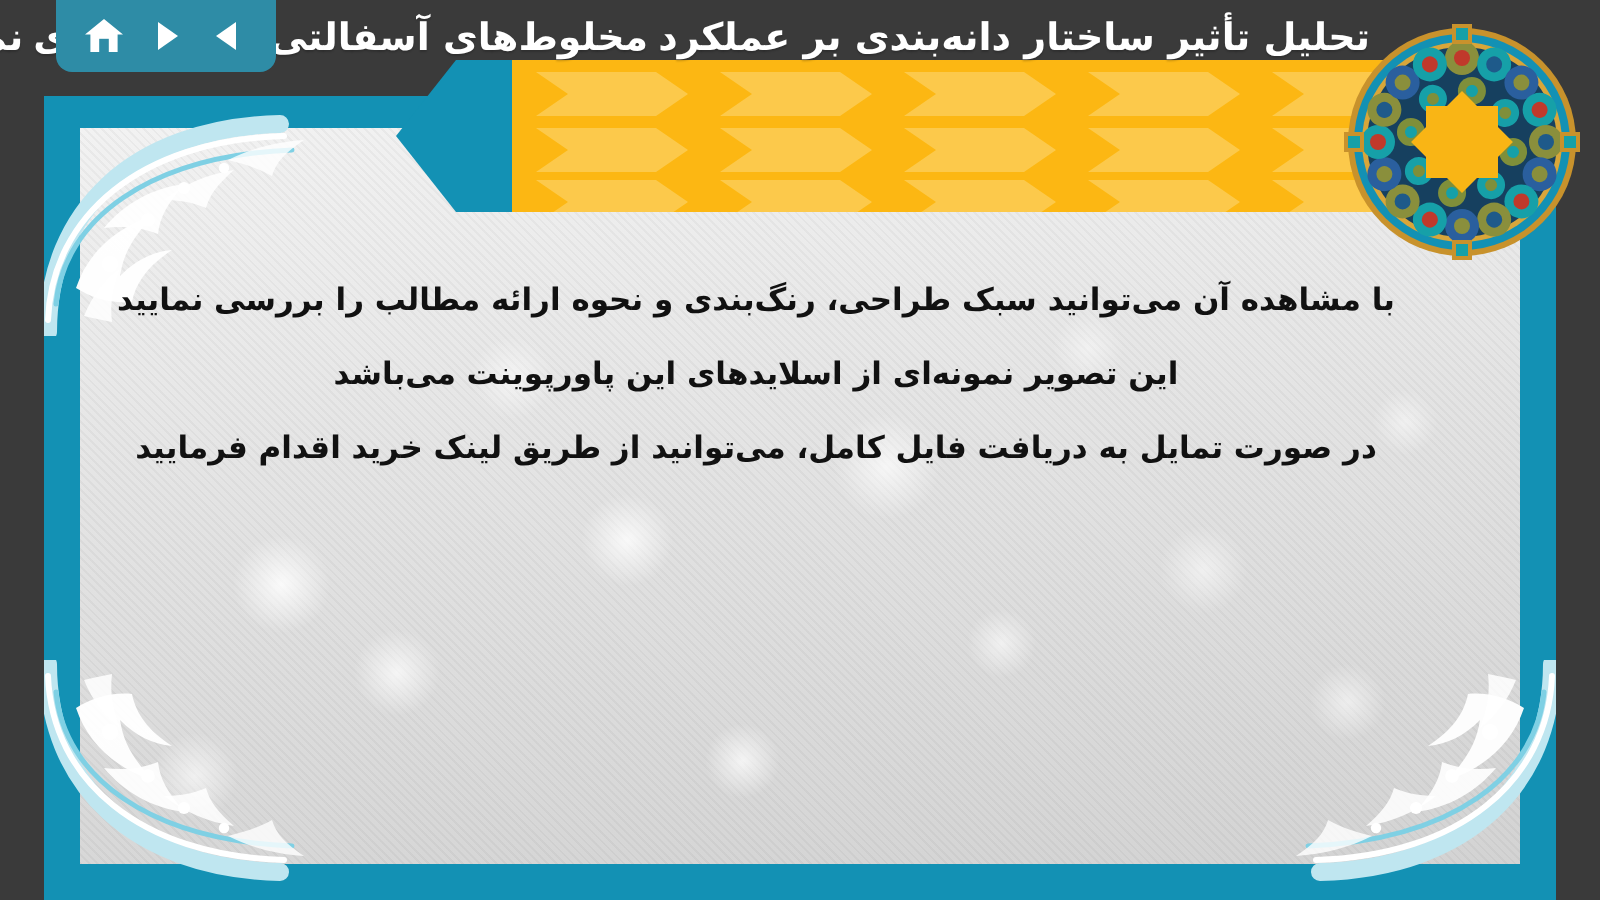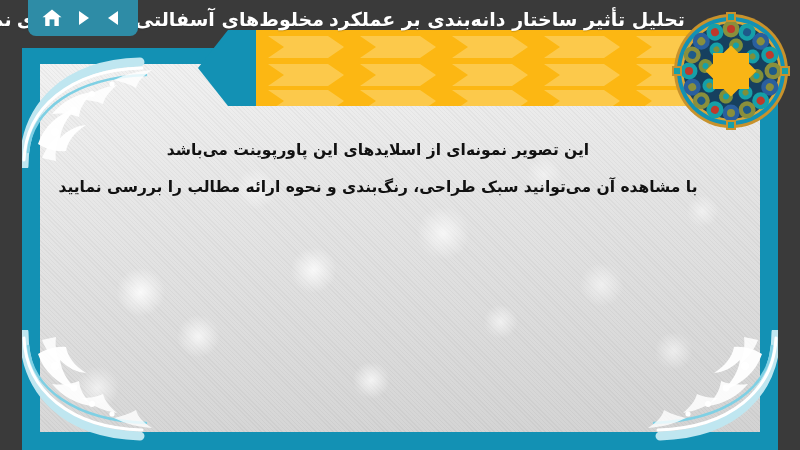--- a/index.html
+++ b/index.html
@@ -338,17 +338,18 @@
     </g>
     <g fill="#16a0a8">
       <rect x="56" y="2" width="6" height="6"></rect>
       <rect x="56" y="110" width="6" height="6"></rect>
       <rect x="2" y="56" width="6" height="6"></rect>
       <rect x="110" y="56" width="6" height="6"></rect>
     </g>
   </svg>
 
   <div class="body-text">
+    <div class="body-line">با مشاهده آن می‌توانید سبک طراحی، رنگ‌بندی و نحوه ارائه مطالب را بررسی نمایید</div>
     <div class="body-line">این تصویر نمونه‌ای از اسلایدهای این پاورپوینت می‌باشد</div>
-    <div class="body-line">با مشاهده آن می‌توانید سبک طراحی، رنگ‌بندی و نحوه ارائه مطالب را بررسی نمایید</div>
+    <div class="body-line">در صورت تمایل به دریافت فایل کامل، می‌توانید از طریق لینک خرید اقدام فرمایید</div>
   </div>
 
 </div>
 
 </body></html>

